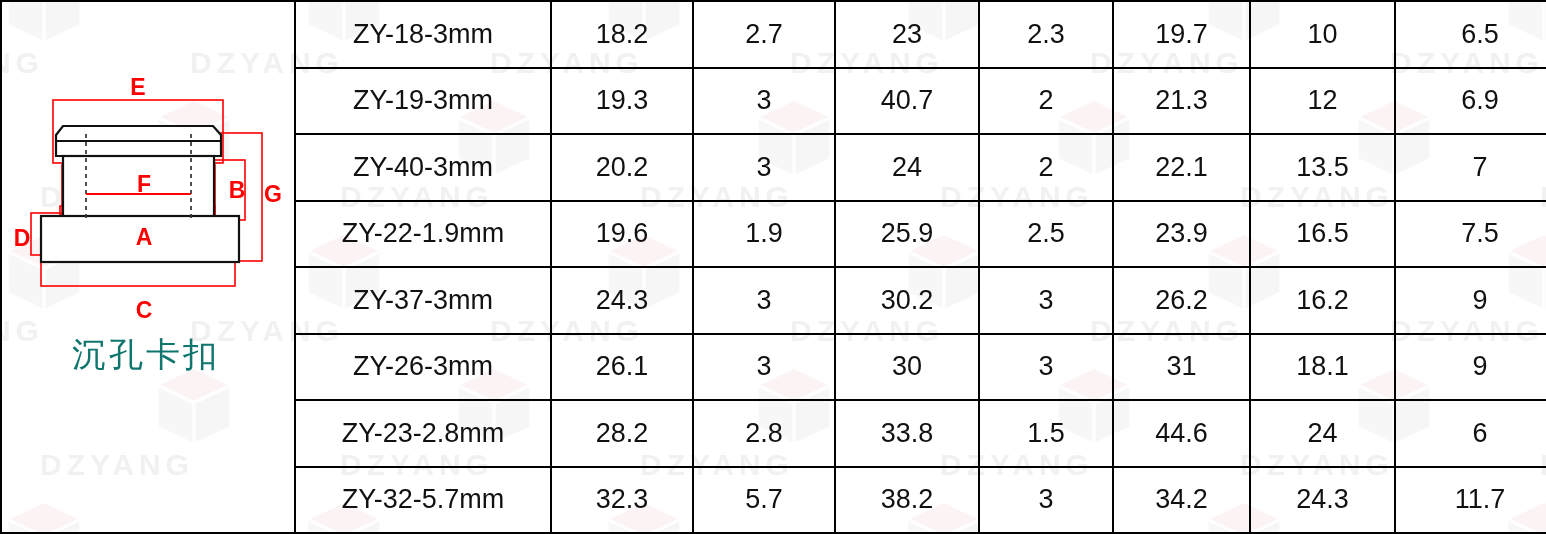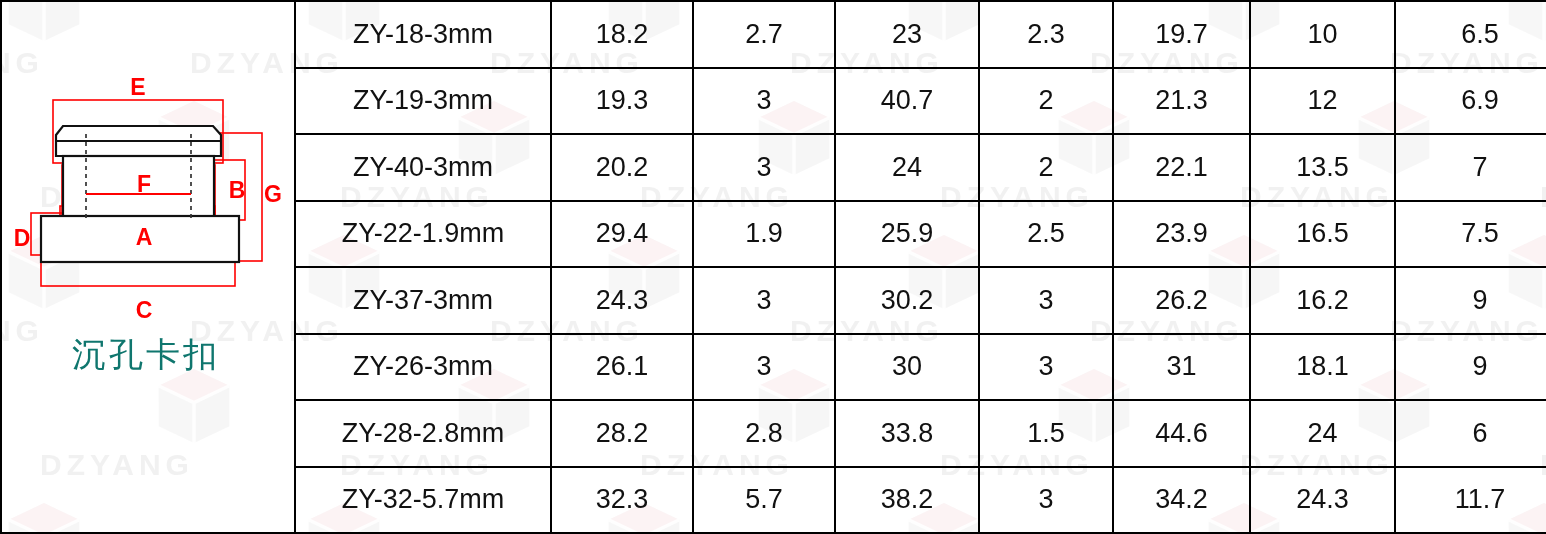--- a/index.html
+++ b/index.html
@@ -434,21 +434,21 @@
           <td class="v1">20.2</td>
           <td class="v2">3</td>
           <td class="v3">24</td>
           <td class="v4">2</td>
           <td class="v5">22.1</td>
           <td class="v6">13.5</td>
           <td class="v7">7</td>
         </tr>
         <tr>
           <td class="model">ZY-22-1.9mm</td>
-          <td class="v1">29.4</td>
+          <td class="v1">19.6</td>
           <td class="v2">1.9</td>
           <td class="v3">25.9</td>
           <td class="v4">2.5</td>
           <td class="v5">23.9</td>
           <td class="v6">16.5</td>
           <td class="v7">7.5</td>
         </tr>
         <tr>
           <td class="model">ZY-37-3mm</td>
           <td class="v1">24.3</td>
@@ -463,21 +463,21 @@
           <td class="model">ZY-26-3mm</td>
           <td class="v1">26.1</td>
           <td class="v2">3</td>
           <td class="v3">30</td>
           <td class="v4">3</td>
           <td class="v5">31</td>
           <td class="v6">18.1</td>
           <td class="v7">9</td>
         </tr>
         <tr>
-          <td class="model">ZY-28-2.8mm</td>
+          <td class="model">ZY-23-2.8mm</td>
           <td class="v1">28.2</td>
           <td class="v2">2.8</td>
           <td class="v3">33.8</td>
           <td class="v4">1.5</td>
           <td class="v5">44.6</td>
           <td class="v6">24</td>
           <td class="v7">6</td>
         </tr>
         <tr>
           <td class="model">ZY-32-5.7mm</td>

